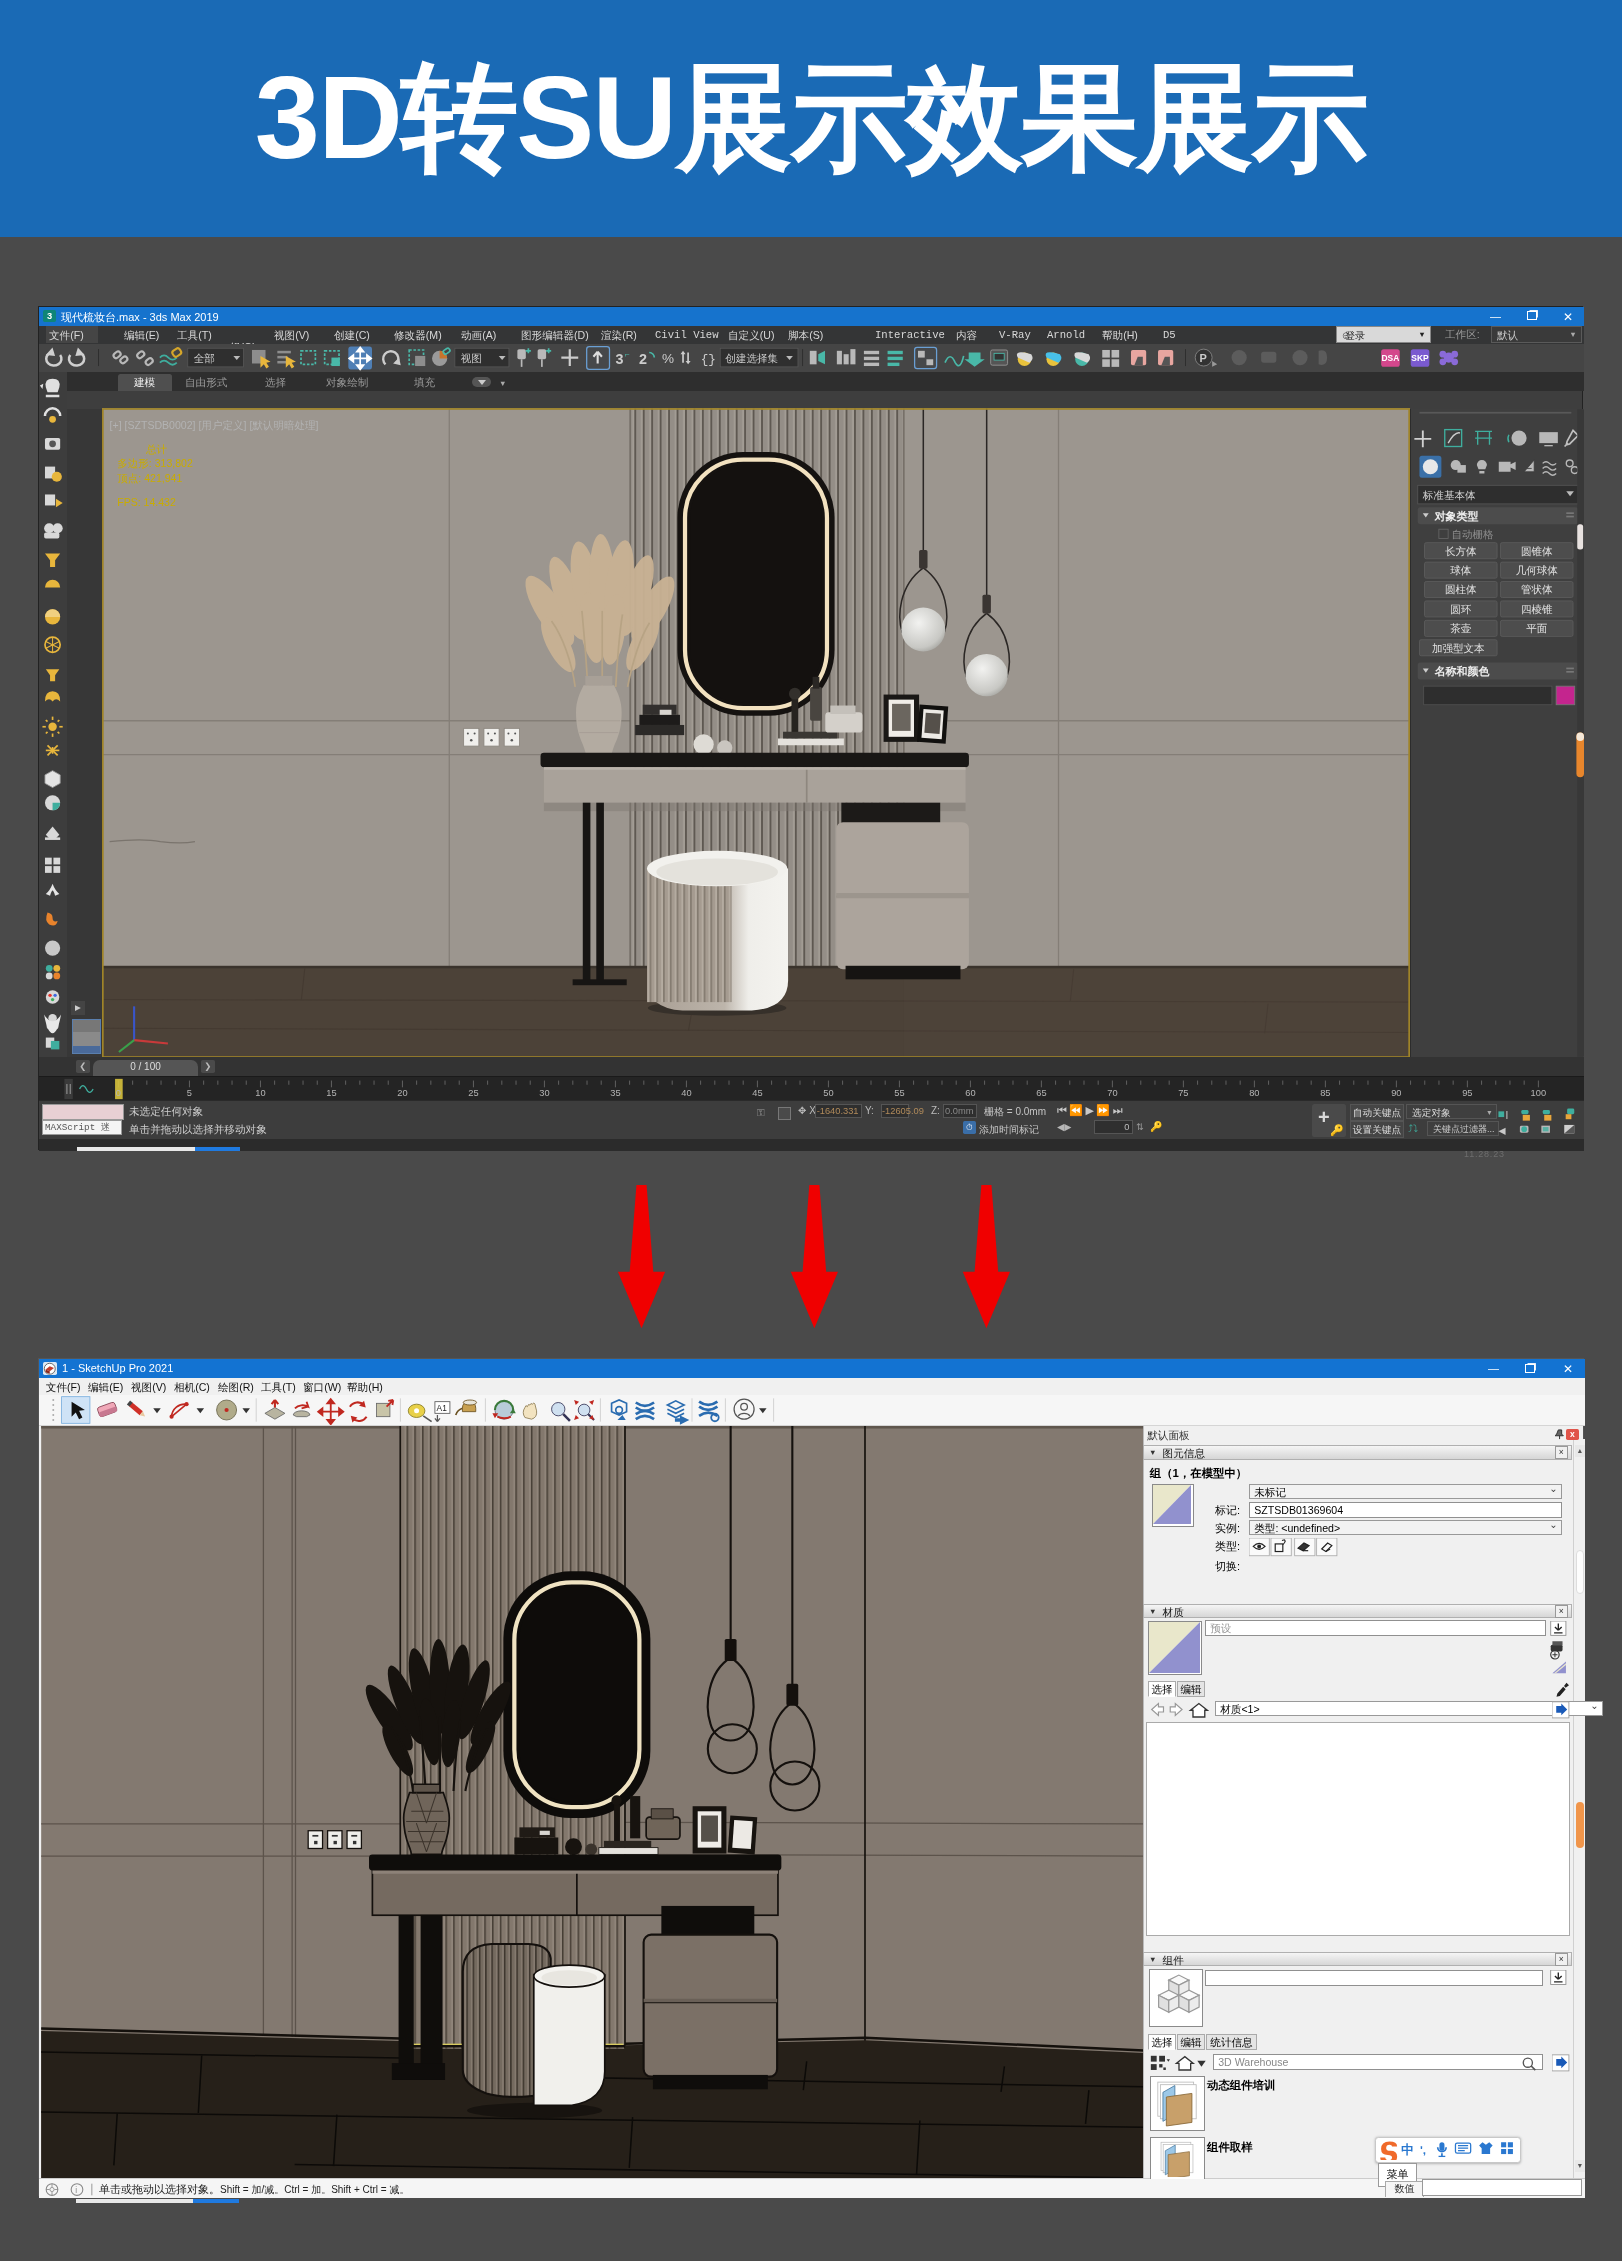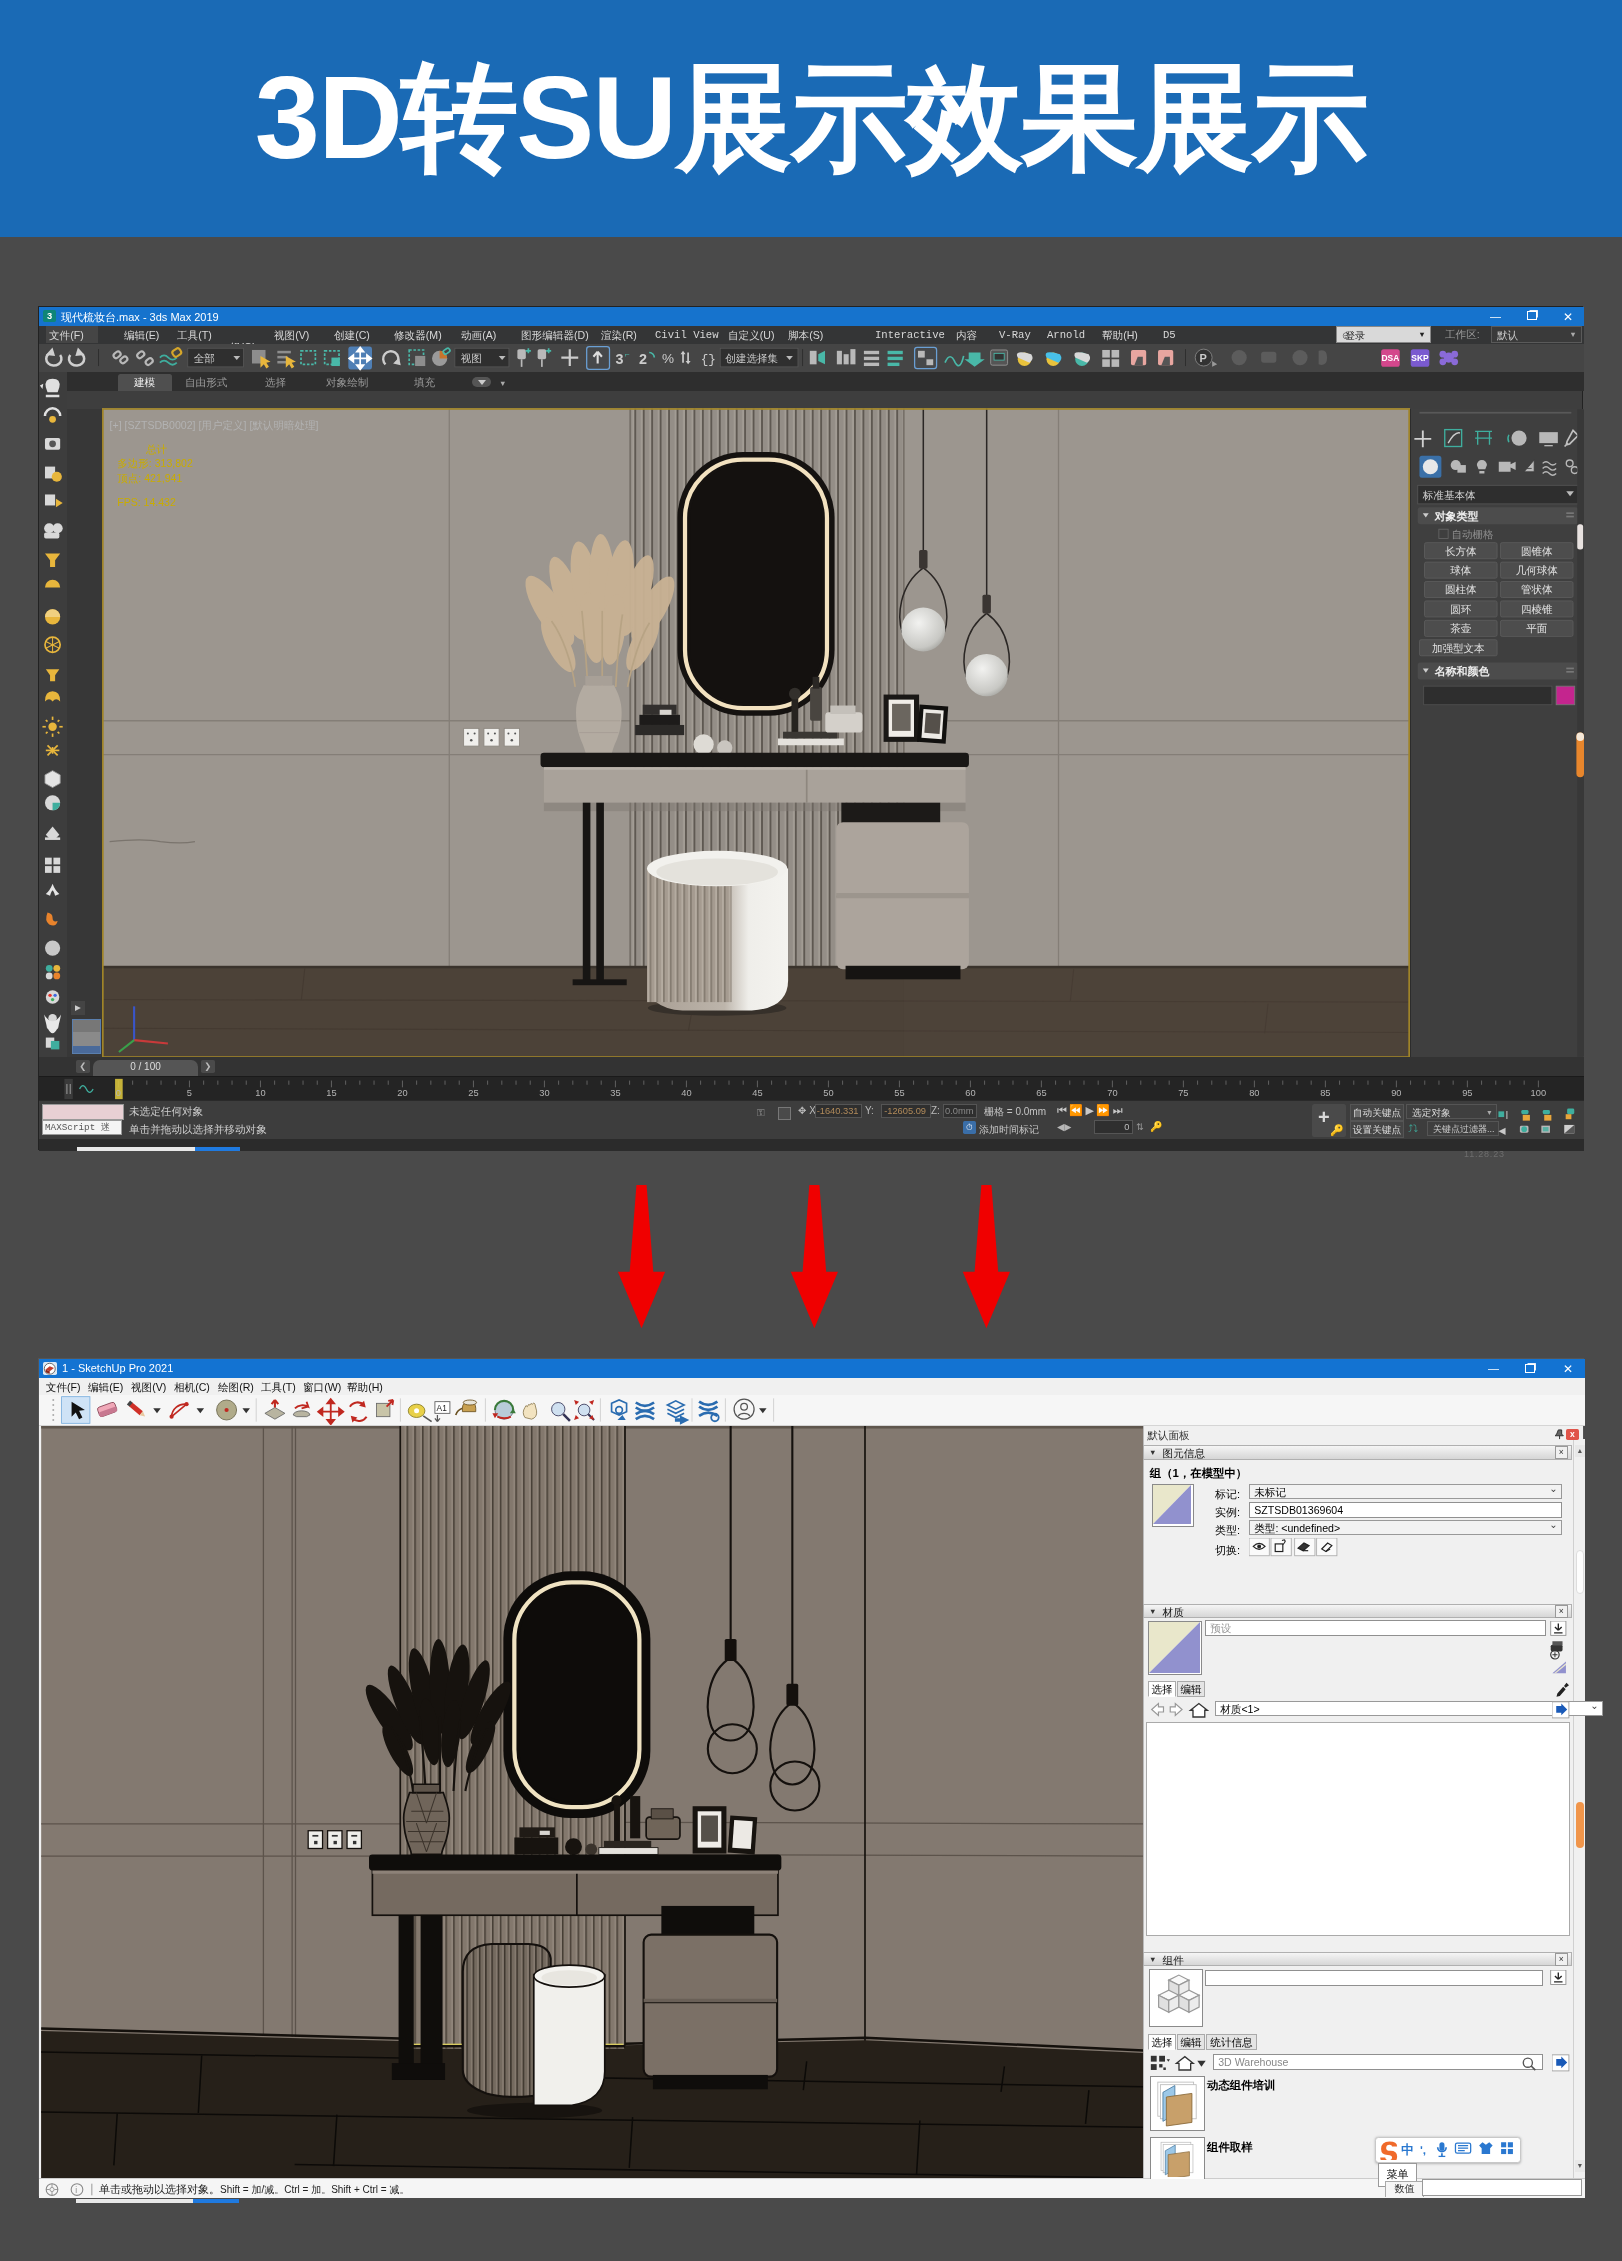--- a/index.html
+++ b/index.html
@@ -33,21 +33,21 @@
 #supanel{left:1104px;top:67px;width:429px;height:752px;background:#f0f0f0;border-left:0.8px solid #bbb;box-sizing:border-box;}
 #suscroll{left:1534px;top:80px;width:12px;height:739px;background:#f0f0f0;border-left:0.8px solid #d0d0d0;box-sizing:border-box;}
 #sustatus{left:0;top:819px;width:1546px;height:19.4px;background:#f5f5f5;border-top:0.8px solid #ccc;}
 .pbar{height:4.2px;background:#e8e8e8;}
 .pbarblue{height:4.2px;background:#1f7ae0;}
 .sumenu{color:#111;font-size:10.6px;top:2.5px;}
 .subar{height:14.4px;background:linear-gradient(#f5f5f5,#d6d6d6);border:0.8px solid #b0b0b0;box-sizing:border-box;}
 .sbtri{position:absolute;left:5px;top:1.7px;font-size:7.6px;color:#333;}
 .sbt{position:absolute;left:18.6px;top:0.8px;font-size:10.6px;color:#111;}
 .sbx{position:absolute;right:3.4px;top:0px;width:11px;height:11px;border:0.8px solid #999;background:#f0f0f0;font-size:8.5px;line-height:10px;text-align:center;color:#333;}
-.sulabel{text-align:right;font-size:11px;}
+.sulabel{text-align:right;font-size:11px;margin-top:16px;}
 .sucombo{height:15px;background:#f2f2f2;border:0.8px solid #999;font-size:10.6px;padding:0.8px 0 0 4.2px;box-sizing:border-box;}
 .suinput{height:16px;background:#fff;border:0.8px solid #909090;font-size:10.6px;padding:0.8px 0 0 4.2px;box-sizing:border-box;}
 .cmbarr{position:absolute;right:3.4px;top:-1.7px;color:#444;font-size:10px;}
 .sutab{width:28px;height:16px;background:#e4e4e4;border:0.8px solid #aaa;font-size:10.6px;text-align:center;line-height:15px;box-sizing:border-box;}
 .sutab.on{background:#fff;border-bottom:0.8px solid #fff;}
 .thumb{background:#fff;border:0.8px solid #8a8a8a;}
 </style></head>
 <body>
 <div class="abs hdr"></div>
 <div class="abs hdrtxt">3D转SU展示效果展示</div>
@@ -811,21 +811,21 @@
   <div class="abs" id="maxstatus">
     <div class="abs" style="left:2.5px;top:2.5px;width:80px;height:14.4px;background:#e8d0d4;border:0.8px solid #999;"></div>
     <div class="abs" style="left:2.5px;top:19.4px;width:80px;height:14.4px;background:#f4f4f4;border:0.8px solid #999;color:#555;font-size:9.3px;font-family:'Liberation Mono',monospace;line-height:14.4px;padding-left:2.5px;box-sizing:border-box;overflow:hidden;">MAXScript 迷</div>
     <div class="abs" style="left:90px;top:4.2px;color:#cfcfcf;font-size:10.6px;">未选定任何对象</div>
     <div class="abs" style="left:90px;top:22px;color:#cfcfcf;font-size:10.6px;">单击并拖动以选择并移动对象</div>
     <div class="abs" style="left:718px;top:6px;color:#9a9a9a;font-size:10px;">⚿</div>
     <div class="abs" style="left:739px;top:6px;width:11px;height:11px;border:0.8px solid #777;background:#4a4a4a;"></div>
     <div class="abs" style="left:759px;top:4.2px;color:#bbb;font-size:10px;">✥ X:</div>
     <div class="abs" style="left:776px;top:3.4px;width:47px;height:13.5px;background:#2f2f2f;border:0.8px solid #555;color:#b08a5a;font-size:9.3px;text-align:right;line-height:13.5px;padding-right:2.5px;box-sizing:border-box;">-1640.331</div>
     <div class="abs" style="left:826px;top:4.2px;color:#bbb;font-size:10px;">Y:</div>
-    <div class="abs" style="left:842px;top:3.4px;width:50px;height:13.5px;background:#2f2f2f;border:0.8px solid #555;color:#b08a5a;font-size:9.3px;text-align:right;line-height:13.5px;padding-right:4px;box-sizing:border-box;">-12605.09</div>
+    <div class="abs" style="left:842px;top:3.4px;width:28px;height:13.5px;background:#2f2f2f;border:0.8px solid #555;color:#b08a5a;font-size:9.3px;text-align:right;line-height:13.5px;padding-right:4px;box-sizing:border-box;">-12605.09</div>
     <div class="abs" style="left:892px;top:4.2px;color:#bbb;font-size:10px;">Z:</div>
     <div class="abs" style="left:904px;top:3.4px;width:34px;height:13.5px;background:#2f2f2f;border:0.8px solid #555;color:#888;font-size:9.3px;text-align:right;line-height:13.5px;padding-right:2.5px;box-sizing:border-box;">0.0mm</div>
     <div class="abs" style="left:945px;top:4.2px;color:#c5c5c5;font-size:10px;">栅格 = 0.0mm</div>
     <div class="abs" style="left:924px;top:20px;width:12.7px;height:12.7px;background:#3a6ea8;border-radius:1.7px;color:#fff;font-size:8.5px;text-align:center;line-height:12.7px;">⏱</div>
     <div class="abs" style="left:940px;top:22px;color:#c5c5c5;font-size:10px;">添加时间标记</div>
     <div class="abs" style="left:1018px;top:2.5px;color:#c8c8c8;font-size:11px;letter-spacing:2.5px;">⏮⏪▶⏩⏭</div>
     <div class="abs" style="left:1018px;top:20px;color:#b5b5b5;font-size:9.3px;">◀▶</div>
     <div class="abs" style="left:1055px;top:19.4px;width:39px;height:13.5px;background:#2f2f2f;border:0.8px solid #555;color:#bbb;font-size:9.3px;line-height:13.5px;text-align:right;padding-right:2.5px;box-sizing:border-box;">0</div>
     <div class="abs" style="left:1097px;top:20px;color:#999;font-size:9.3px;">⇅</div>
     <div class="abs" style="left:1111px;top:20px;color:#3fae9e;font-size:10px;">🔑</div>

